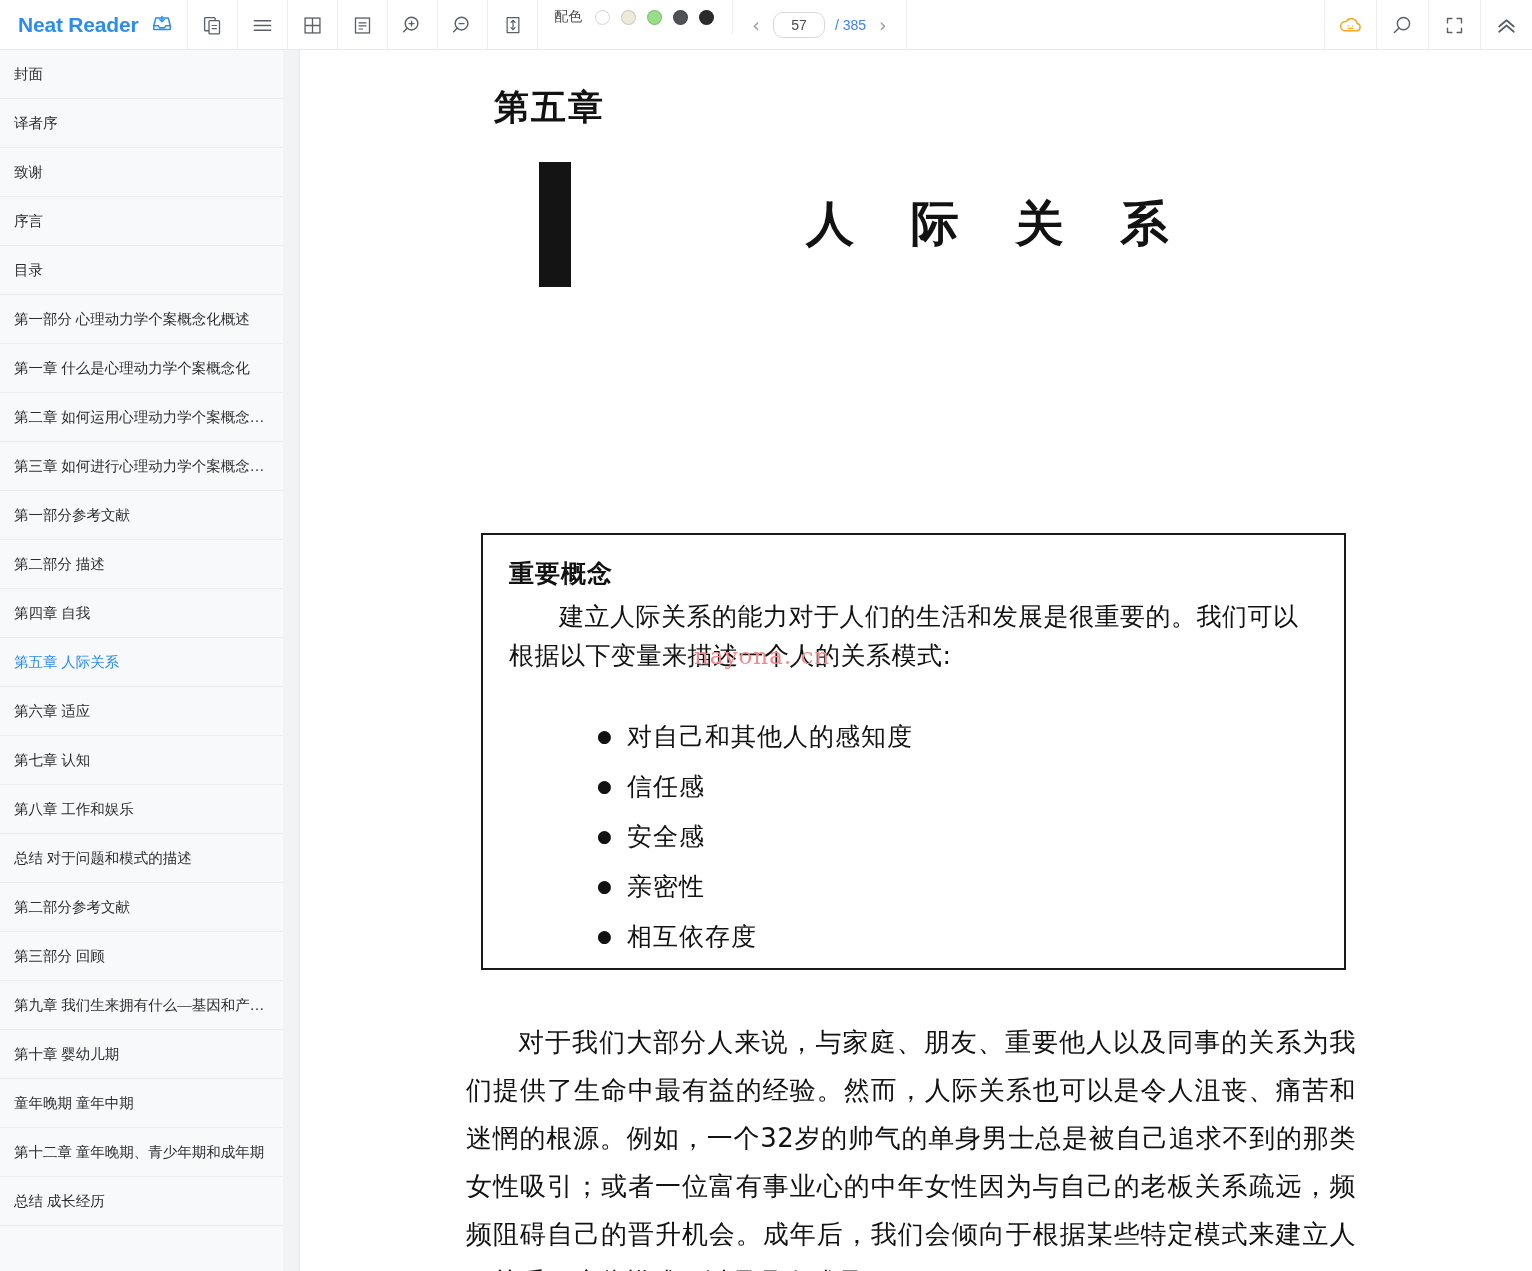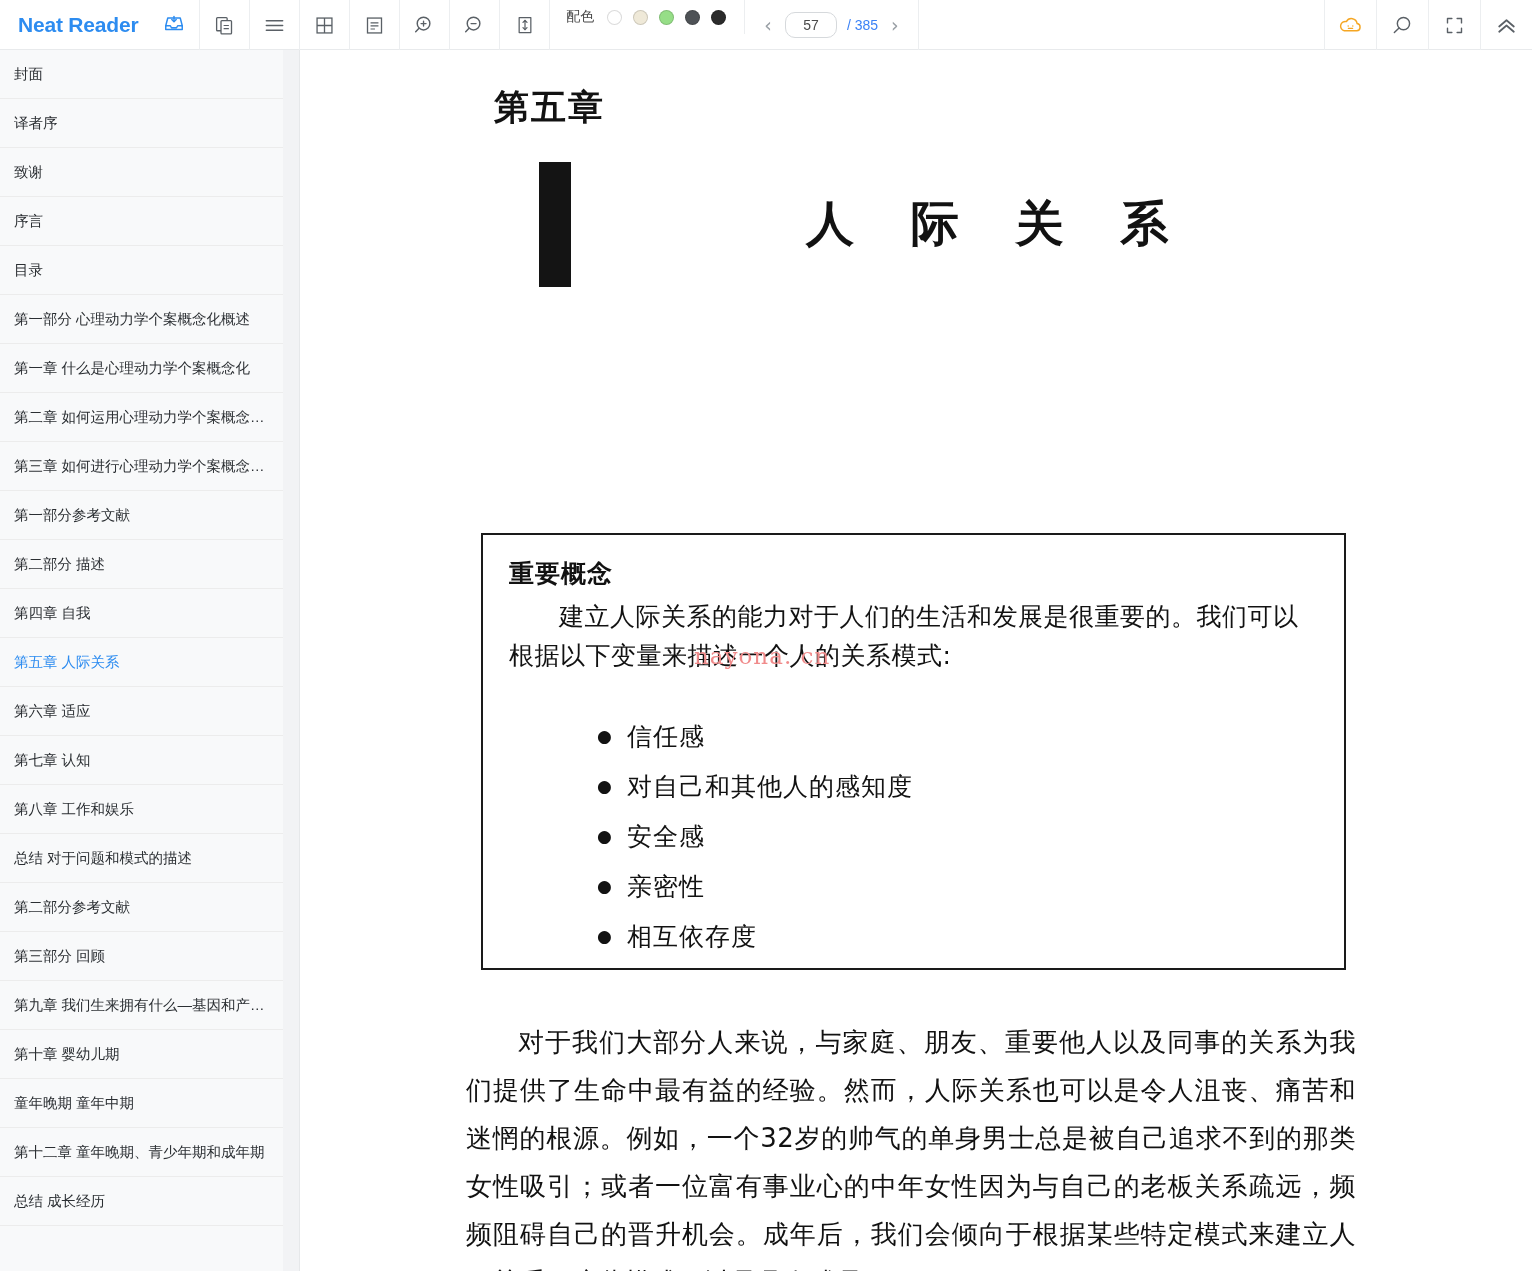--- a/index.html
+++ b/index.html
@@ -20,21 +20,21 @@
     display: flex; align-items: stretch;
   }
   .tb-cell {
     display: flex; align-items: center; justify-content: center;
     height: 50px;
     border-right: 1px solid #eceef0;
     position: relative;
   }
   .brand {
     padding: 0 14px 0 18px;
-    display: flex; align-items: center; gap: 25px;
+    display: flex; align-items: center; gap: 13px;
     border-right: 1px solid #eceef0; height: 50px;
   }
   .brand-name {
     color: #2d8cf0; font-size: 21px; font-weight: bold;
     letter-spacing: -0.2px; white-space: nowrap;
   }
   .icon-btn { width: 50px; }
   .ico { display: block; }
   .palette {
     display: flex; align-items: center; gap: 11px;
@@ -67,20 +67,21 @@
   .tb-spacer { flex: 1 1 auto; }
   .tb-right { display: flex; align-items: stretch; }
   .tb-right .tb-cell { width: 52px; border-right: none; border-left: 1px solid #eceef0; }
 
   
   #sidebar {
     position: absolute; top: 50px; left: 0;
     width: 283px; height: 1221px;
     background: #f8f9fa;
     overflow: hidden;
+    font-family: Liberation Serif, serif;
   }
   #sidebar-list { padding: 0; margin: 0; list-style: none; }
   .toc-item {
     height: 49px; line-height: 49px;
     padding: 0 16px 0 14px;
     font-size: 14.5px; color: #2b2f33;
     border-bottom: 1px solid #ececec;
     white-space: nowrap; overflow: hidden; text-overflow: ellipsis;
     cursor: pointer;
   }
@@ -330,22 +331,22 @@
       <div class="chap-num">第五章</div>
       <div class="chap-bar"></div>
       <div class="chap-title">人 际 关 系</div>
     </div>
 
     <div class="kc-box">
       <div class="kc-title">重要概念</div>
       <p class="kc-para">建立人际关系的能力对于人们的生活和发展是很重要的。我们可以根据以下变量来描述一个人的关系模式:</p>
       <div class="watermark">nayona. cn</div>
       <ul class="kc-list" id="kc-list">
+          <li>对自己和其他人的感知度</li>
           <li>信任感</li>
-          <li>对自己和其他人的感知度</li>
           <li>安全感</li>
           <li>亲密性</li>
           <li>相互依存度</li>
         </ul>
     </div>
 
     <p class="body-para">对于我们大部分人来说，与家庭、朋友、重要他人以及同事的关系为我们提供了生命中最有益的经验。然而，人际关系也可以是令人沮丧、痛苦和迷惘的根源。例如，一个32岁的帅气的单身男士总是被自己追求不到的那类女性吸引；或者一位富有事业心的中年女性因为与自己的老板关系疏远，频频阻碍自己的晋升机会。成年后，我们会倾向于根据某些特定模式来建立人际关系，这些模式可以是具有或是</p>
 
   </div>
 </div>

